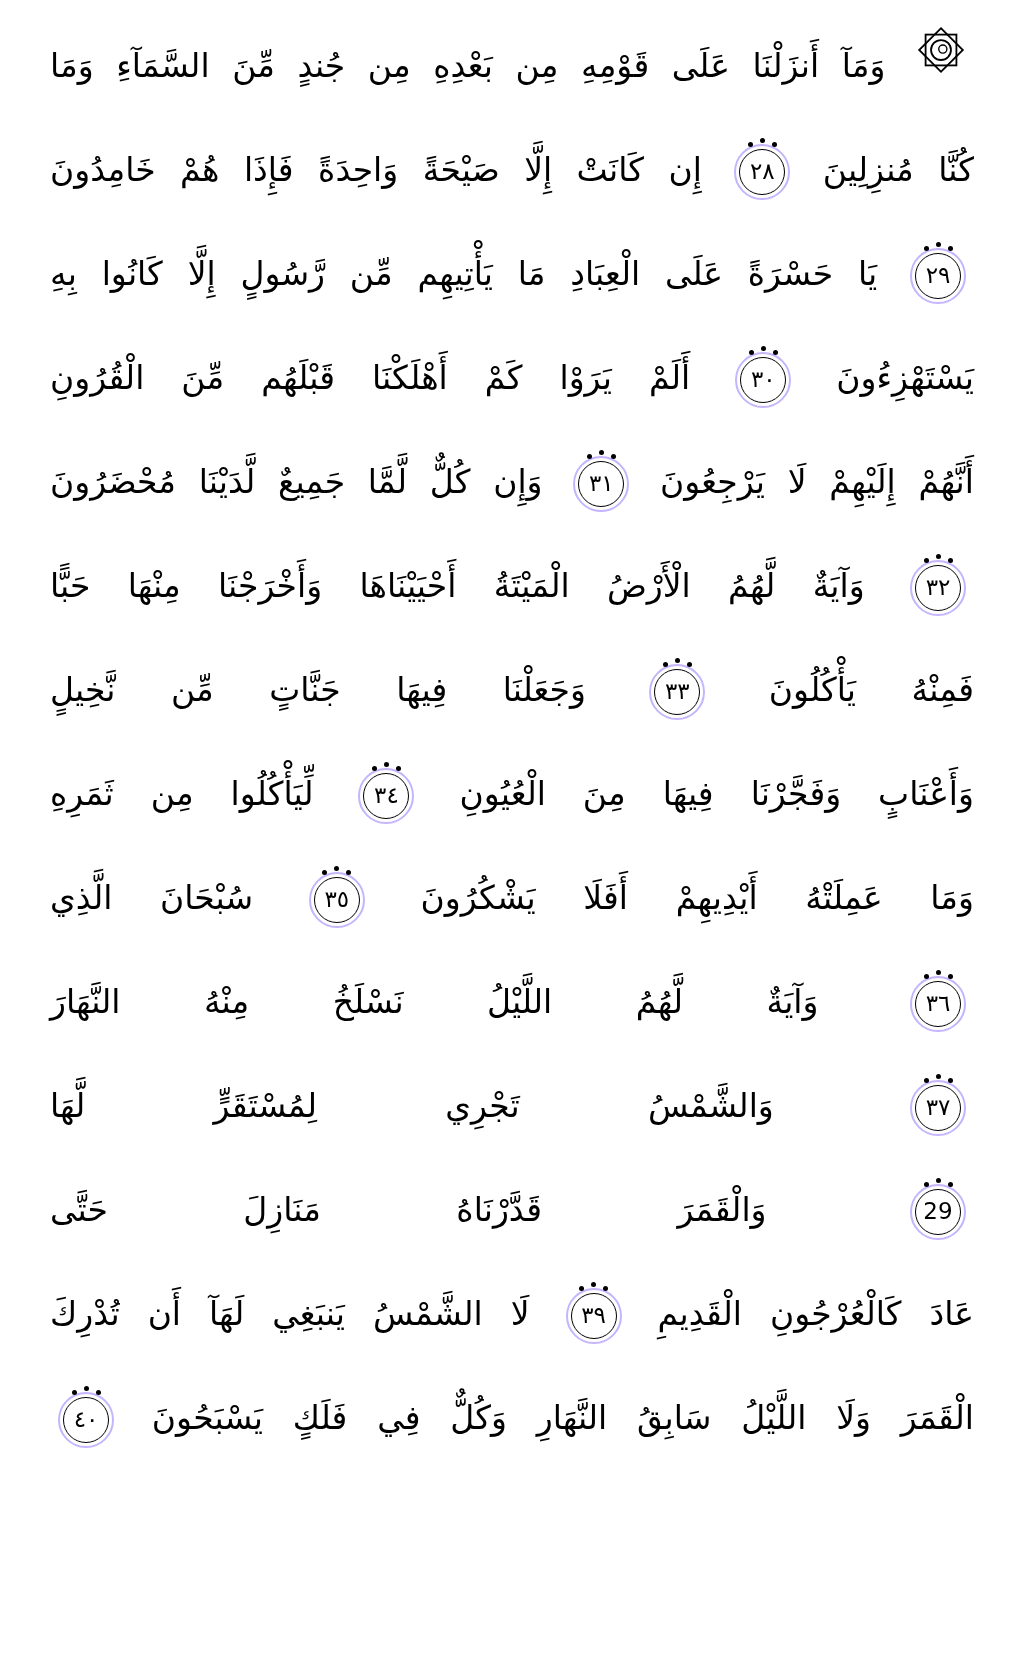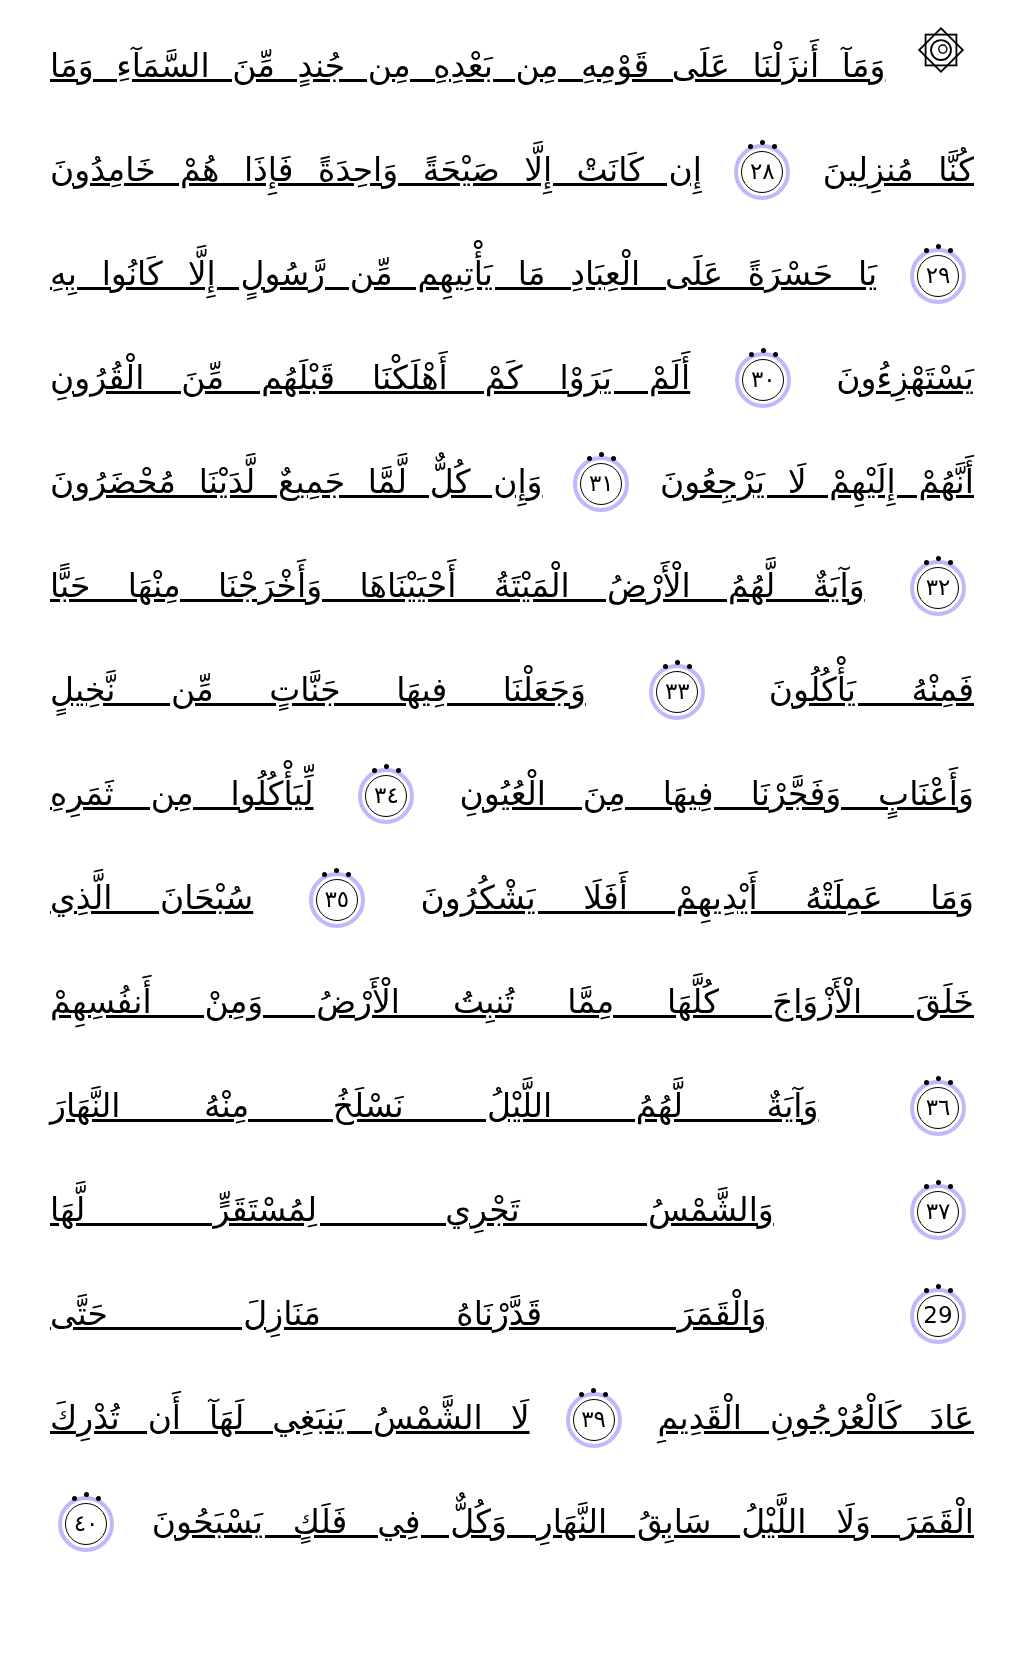--- a/index.html
+++ b/index.html
@@ -23,29 +23,28 @@
     line-height: 104px;
     text-align: justify;
     text-align-last: justify;
     font-family: "DejaVu Sans", "Liberation Sans", sans-serif;
     font-size: 33px;
     color: #000000;
     white-space: normal;
   }
   .txt {
     color: #000000;
-    text-decoration: underline;
   }
   .medallion {
     display: inline-flex;
     align-items: center;
     justify-content: center;
     width: 56px;
     height: 56px;
-    border: 4px solid #c4b5fd;
+    border: 2px solid #c4b5fd;
     border-radius: 50%;
     position: relative;
     vertical-align: middle;
     margin: 0 8px;
     box-sizing: border-box;
     background: #fff;
   }
   .medallion::before {
     content: "";
     position: absolute;
@@ -112,21 +111,20 @@
         </span> <span class="txt">وَآيَةٌ لَّهُمُ الْأَرْضُ الْمَيْتَةُ أَحْيَيْنَاهَا وَأَخْرَجْنَا مِنْهَا حَبًّا</span> </div>
       <div class="line"><span class="txt">فَمِنْهُ يَأْكُلُونَ</span> <span class="medallion">
           <span class="num">٣٣</span>
         </span> <span class="txt">وَجَعَلْنَا فِيهَا جَنَّاتٍ مِّن نَّخِيلٍ</span> </div>
       <div class="line"><span class="txt">وَأَعْنَابٍ وَفَجَّرْنَا فِيهَا مِنَ الْعُيُونِ</span> <span class="medallion">
           <span class="num">٣٤</span>
         </span> <span class="txt">لِّيَأْكُلُوا مِن ثَمَرِهِ</span> </div>
       <div class="line"><span class="txt">وَمَا عَمِلَتْهُ أَيْدِيهِمْ أَفَلَا يَشْكُرُونَ</span> <span class="medallion">
           <span class="num">٣٥</span>
         </span> <span class="txt">سُبْحَانَ الَّذِي</span> </div>
-      <div class="line"><span class="txt">خَلَقَ الْأَزْوَاجَ كُلَّهَا مِمَّا تُنبِتُ الْأَرْضُ وَمِنْ أَنفُسِهِمْ</span> </div>
       <div class="line"> <span class="medallion">
           <span class="num">٣٦</span>
         </span> <span class="txt">وَآيَةٌ لَّهُمُ اللَّيْلُ نَسْلَخُ مِنْهُ النَّهَارَ</span> </div>
       <div class="line"> <span class="medallion">
           <span class="num">٣٧</span>
         </span> <span class="txt">وَالشَّمْسُ تَجْرِي لِمُسْتَقَرٍّ لَّهَا</span> </div>
       <div class="line"> <span class="medallion">
           <span class="num">29</span>
         </span> <span class="txt">وَالْقَمَرَ قَدَّرْنَاهُ مَنَازِلَ حَتَّى</span> </div>
       <div class="line"><span class="txt">عَادَ كَالْعُرْجُونِ الْقَدِيمِ</span> <span class="medallion">

